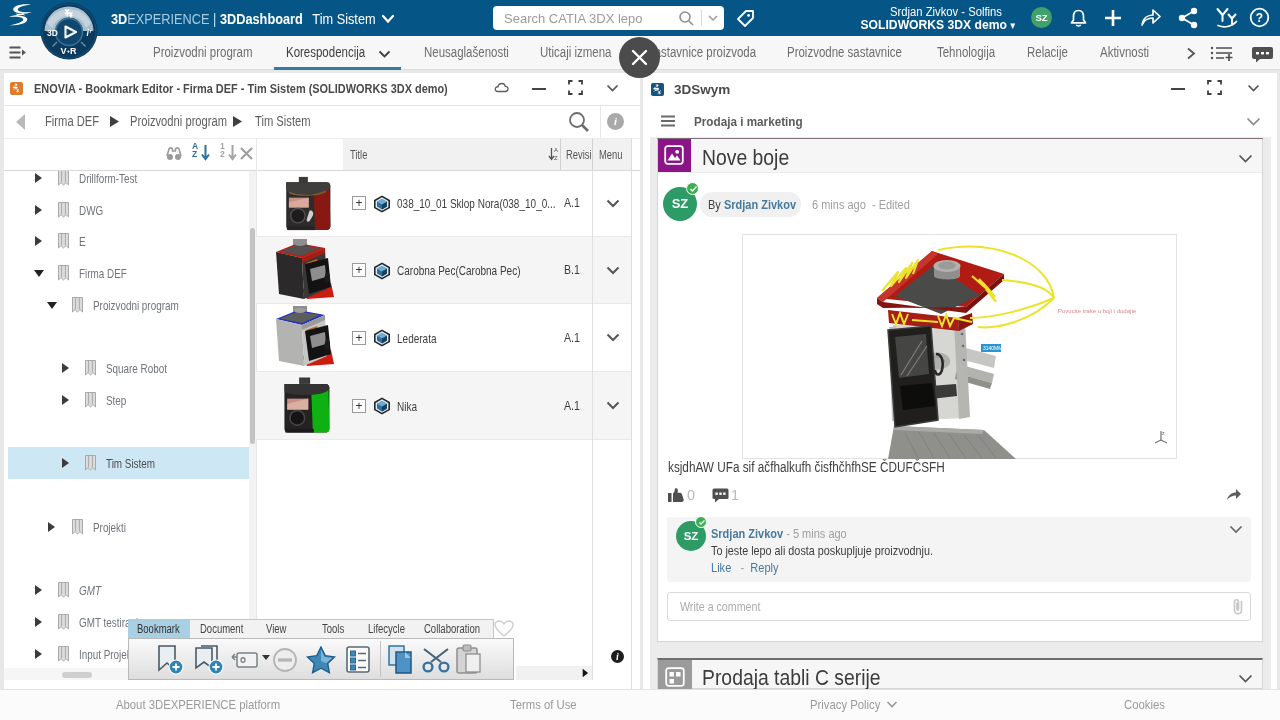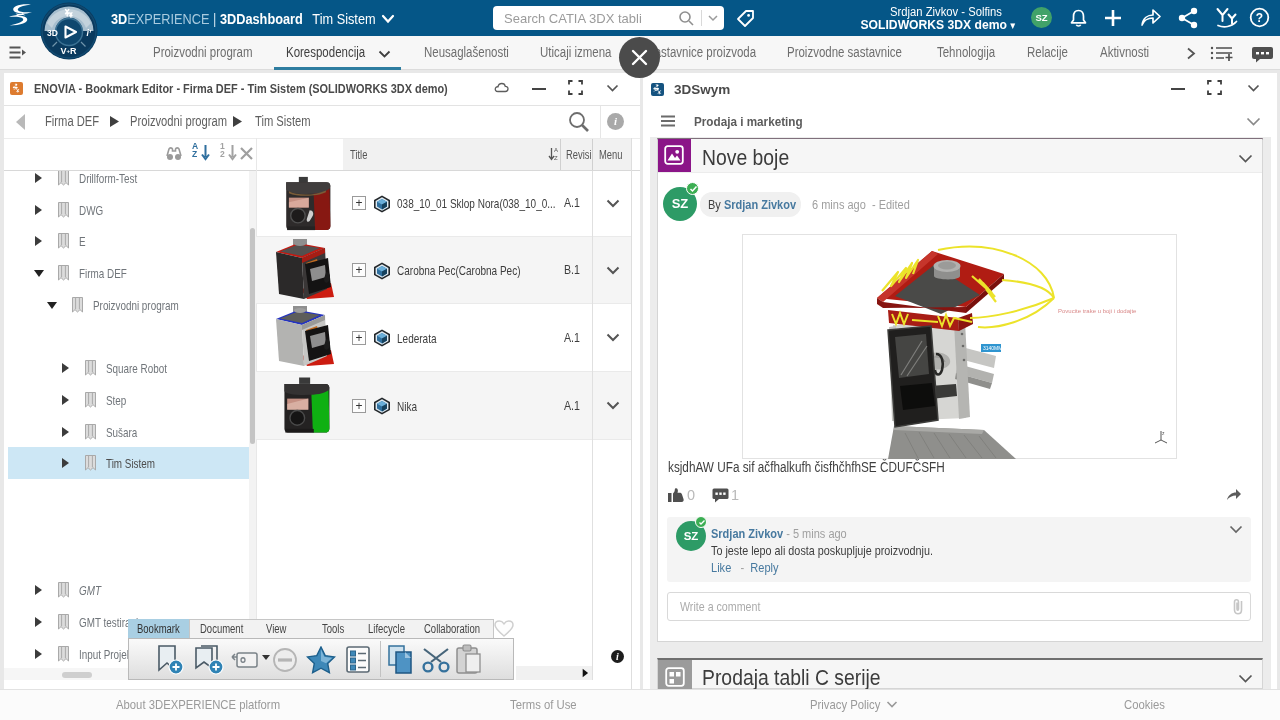--- a/index.html
+++ b/index.html
@@ -50,21 +50,21 @@
 
 <div class="abs" style="left:111px;top:10px;font-size:15px;color:#fff;white-space:nowrap;transform:scaleX(0.85);transform-origin:0 50%;">
   <b>3D</b><span style="color:#a9cbdf;">EXPERIENCE</span> <span style="color:#cfe2ee;">|</span> <b>3DDashboard</b>
   <span style="margin-left:7px;">Tim Sistem</span>
 </div>
 <svg class="abs" style="left:381px;top:14px;" width="14" height="10" viewBox="0 0 14 10">
       <path d="M2 2 L7 7.5 L12 2" stroke="#fff" stroke-width="2.2" fill="none" stroke-linecap="round"></path>
     </svg>
 
 <div class="abs" style="left:493px;top:6px;width:231px;height:24px;background:#fff;border-radius:4px;"></div>
-<div class="abs" style="left:504px;top:11px;font-size:13px;color:#9b9b9b;">Search CATIA 3DX tabli</div>
+<div class="abs" style="left:504px;top:11px;font-size:13px;color:#9b9b9b;">Search CATIA 3DX lepo</div>
 <svg class="abs" style="left:678px;top:10px;" width="17" height="17" viewBox="0 0 17 17">
       <circle cx="7" cy="7" r="5" fill="none" stroke="#8f8f8f" stroke-width="1.6"></circle>
       <path d="M11 11 L15 15" stroke="#8f8f8f" stroke-width="1.6"></path>
     </svg>
 <div class="abs" style="left:701px;top:10px;width:1px;height:16px;background:#d9d9d9;"></div>
     <svg class="abs" style="left:707px;top:14px;" width="12" height="8" viewBox="0 0 12 8">
       <path d="M2 2 L6 6 L10 2" stroke="#9b9b9b" stroke-width="1.5" fill="none"></path>
     </svg>
 
 <svg class="abs" style="left:735px;top:8px;transform:scaleX(-1);" width="21" height="21" viewBox="0 0 21 21">
@@ -266,35 +266,35 @@
         <div class="trow-label" style="left:98px;">Square Robot</div>
       </div>
 <div class="treerow" style="top:212.9px;">
         <div class="arrow-r" style="left:54px;"></div>
         <svg class="bkm" style="left:76px;" width="13" height="16" viewBox="0 0 13 16">
           <path d="M1.5 .5 H11.5 V15 L9 12.6 L6.5 15 L4 12.6 L1.5 15 Z" fill="#dcdcdc" stroke="#a9a9a9"></path>
           <path d="M4.6 1 V12 M8.4 1 V12" stroke="#a9a9a9" stroke-width="1"></path>
         </svg>
         <div class="trow-label" style="left:98px;">Step</div>
       </div>
-<div class="treerow" style="top:244.6px;">
-        <div class="arrow-r" style="left:54px;"></div>
-        <svg class="bkm" style="left:76px;" width="13" height="16" viewBox="0 0 13 16">
-          <path d="M1.5 .5 H11.5 V15 L9 12.6 L6.5 15 L4 12.6 L1.5 15 Z" fill="#dcdcdc" stroke="#a9a9a9"></path>
-          <path d="M4.6 1 V12 M8.4 1 V12" stroke="#a9a9a9" stroke-width="1"></path>
-        </svg>
-        <div class="trow-label" style="left:98px;">Sušara</div>
-      </div>
 <div class="treerow" style="top:276.3px;background:#cde7f5;">
         <div class="arrow-r" style="left:54px;"></div>
         <svg class="bkm" style="left:76px;" width="13" height="16" viewBox="0 0 13 16">
           <path d="M1.5 .5 H11.5 V15 L9 12.6 L6.5 15 L4 12.6 L1.5 15 Z" fill="#dcdcdc" stroke="#a9a9a9"></path>
           <path d="M4.6 1 V12 M8.4 1 V12" stroke="#a9a9a9" stroke-width="1"></path>
         </svg>
         <div class="trow-label" style="left:98px;color:#4c4c4c;">Tim Sistem</div>
+      </div>
+<div class="treerow" style="top:339.7px;">
+        <div class="arrow-r" style="left:40px;"></div>
+        <svg class="bkm" style="left:62.5px;" width="13" height="16" viewBox="0 0 13 16">
+          <path d="M1.5 .5 H11.5 V15 L9 12.6 L6.5 15 L4 12.6 L1.5 15 Z" fill="#dcdcdc" stroke="#a9a9a9"></path>
+          <path d="M4.6 1 V12 M8.4 1 V12" stroke="#a9a9a9" stroke-width="1"></path>
+        </svg>
+        <div class="trow-label" style="left:84.5px;">Projekti</div>
       </div>
 <div class="treerow" style="top:403.1px;font-style:italic;">
         <div class="arrow-r" style="left:27px;"></div>
         <svg class="bkm" style="left:49px;" width="13" height="16" viewBox="0 0 13 16">
           <path d="M1.5 .5 H11.5 V15 L9 12.6 L6.5 15 L4 12.6 L1.5 15 Z" fill="#dcdcdc" stroke="#a9a9a9"></path>
           <path d="M4.6 1 V12 M8.4 1 V12" stroke="#a9a9a9" stroke-width="1"></path>
         </svg>
         <div class="trow-label" style="left:71px;">GMT</div>
       </div>
 <div class="treerow" style="top:434.8px;">

